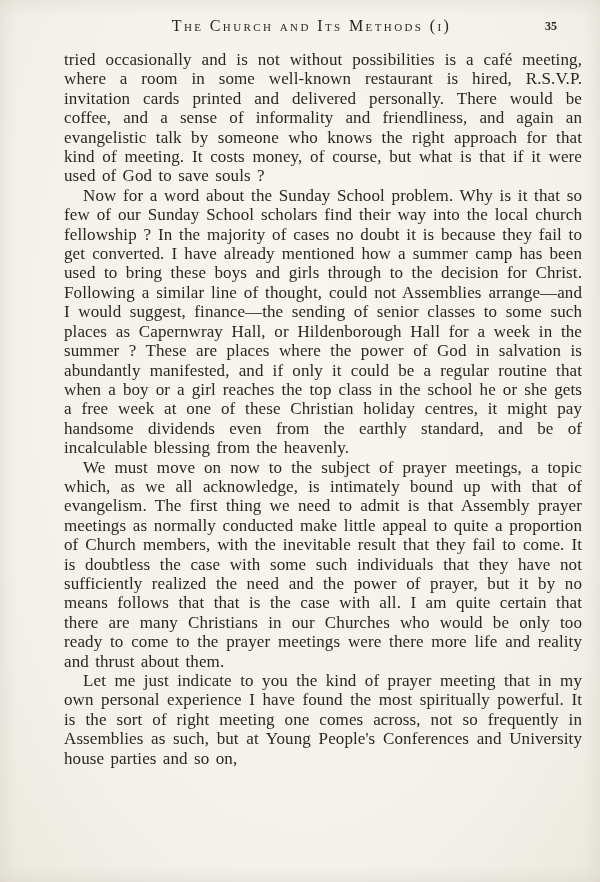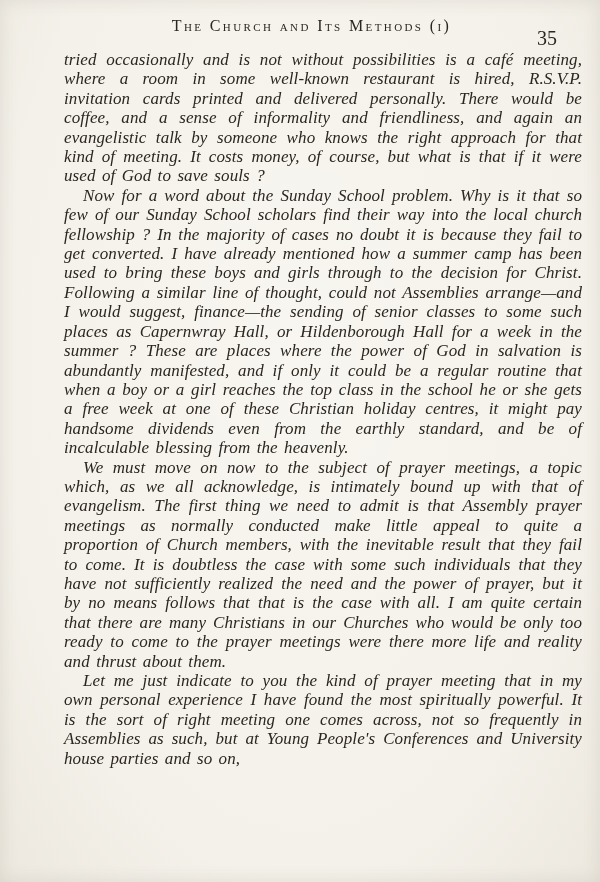--- a/index.html
+++ b/index.html
@@ -33,39 +33,38 @@
     letter-spacing: 2.4px;
     font-size: 16px;
     line-height: 20px;
     margin-bottom: 14px;
     color: #2b2620;
   }
 
   .running-header .page-number {
     position: absolute;
     right: 2px;
-    top: 12px;
-    font-weight: normal;
+    top: 0;
+    font-weight: bold;
     font-variant: normal;
     letter-spacing: 0;
-    font-size: 20px;
+    font-size: 12px;
   }
 
   .body-text {
     width: 518px;
   }
 
   .body-text p {
     font-size: 17px;
     line-height: 19.4px;
     text-align: justify;
     word-spacing: 2px;
     letter-spacing: 0.1px;
     color: #2b2620;
-    font-style: italic;
   }
 
   .body-text p.indent {
     text-indent: 19px;
   }
 </style>
 </head>
 <body>
 
 <div class="page">

